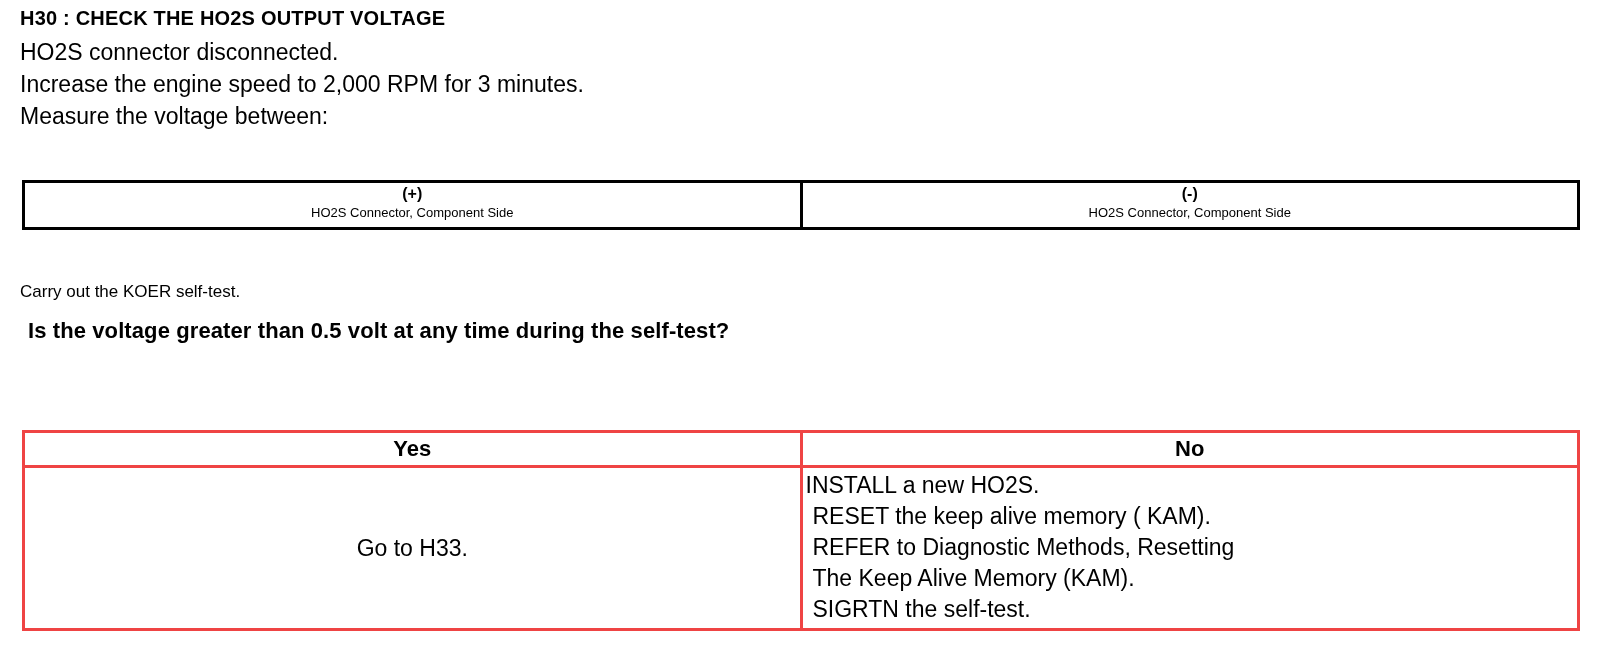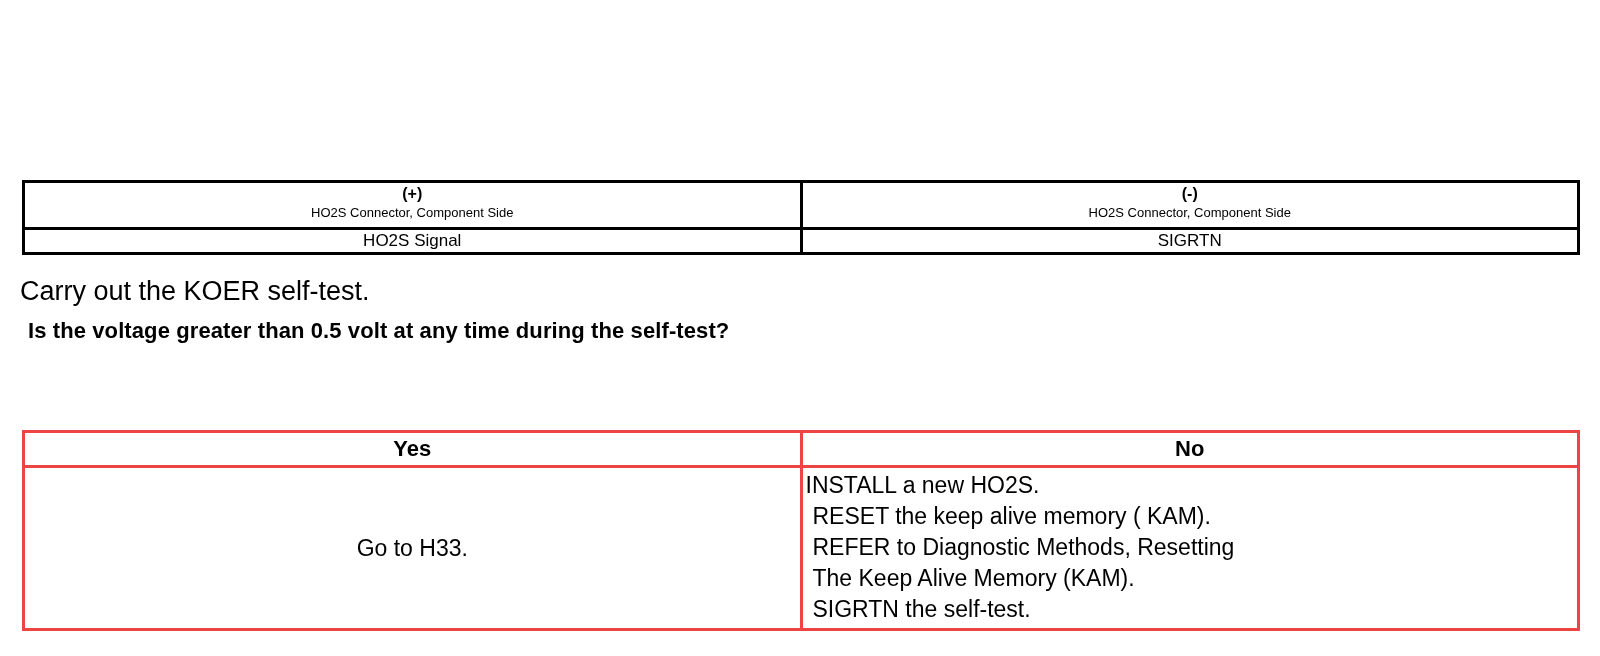--- a/index.html
+++ b/index.html
@@ -85,21 +85,21 @@
   }
 
   
   .mid {
     position: absolute;
     left: 20px;
     top: 272px;
     width: 1560px;
   }
   .mid-line {
-    font-size: 27px;
+    font-size: 17px;
     font-weight: normal;
     line-height: 39px;
     white-space: nowrap;
   }
   .mid-line.bold {
     font-weight: bold;
     font-size: 22px;
     letter-spacing: 0.1px;
     margin-left: 8px;
   }
@@ -152,39 +152,40 @@
   }
   .no-list li.flush {
     padding-left: 1px;
   }
 </style>
 </head>
 <body>
 
 <div class="page">
 
+  <div class="intro">
+    <div class="step-title">H30 : CHECK THE HO2S OUTPUT VOLTAGE</div>
+    <div class="gap-6"></div>
+    <div class="intro-line">HO2S connector disconnected.</div>
+    <div class="gap-6"></div>
+    <div class="intro-line">Increase the engine speed to 2,000 RPM for 3 minutes.</div>
+    <div class="gap-6"></div>
+    <div class="intro-line">Measure the voltage between:</div>
+  </div>
 
   <table class="conn-table">
     <tbody>
         <tr>
       <td class="conn-head-cell">
         <div class="conn-sign">(+)</div>
         <div class="conn-sub">HO2S Connector, Component Side</div>
       </td>
       <td class="conn-head-cell">
         <div class="conn-sign">(-)</div>
         <div class="conn-sub">HO2S Connector, Component Side</div>
-      </td>
-    </tr>
-    <tr>
-      <td class="conn-val-cell">
-        <div class="conn-val">HO2S Signal</div>
-      </td>
-      <td class="conn-val-cell">
-        <div class="conn-val">SIGRTN</div>
       </td>
     </tr>
   </tbody>
     </table>
 
   <div class="mid">
     <div class="mid-line">Carry out the KOER self-test.</div>
     <div class="mid-line bold">Is the voltage greater than 0.5 volt at any time during the self-test?</div>
   </div>
 

